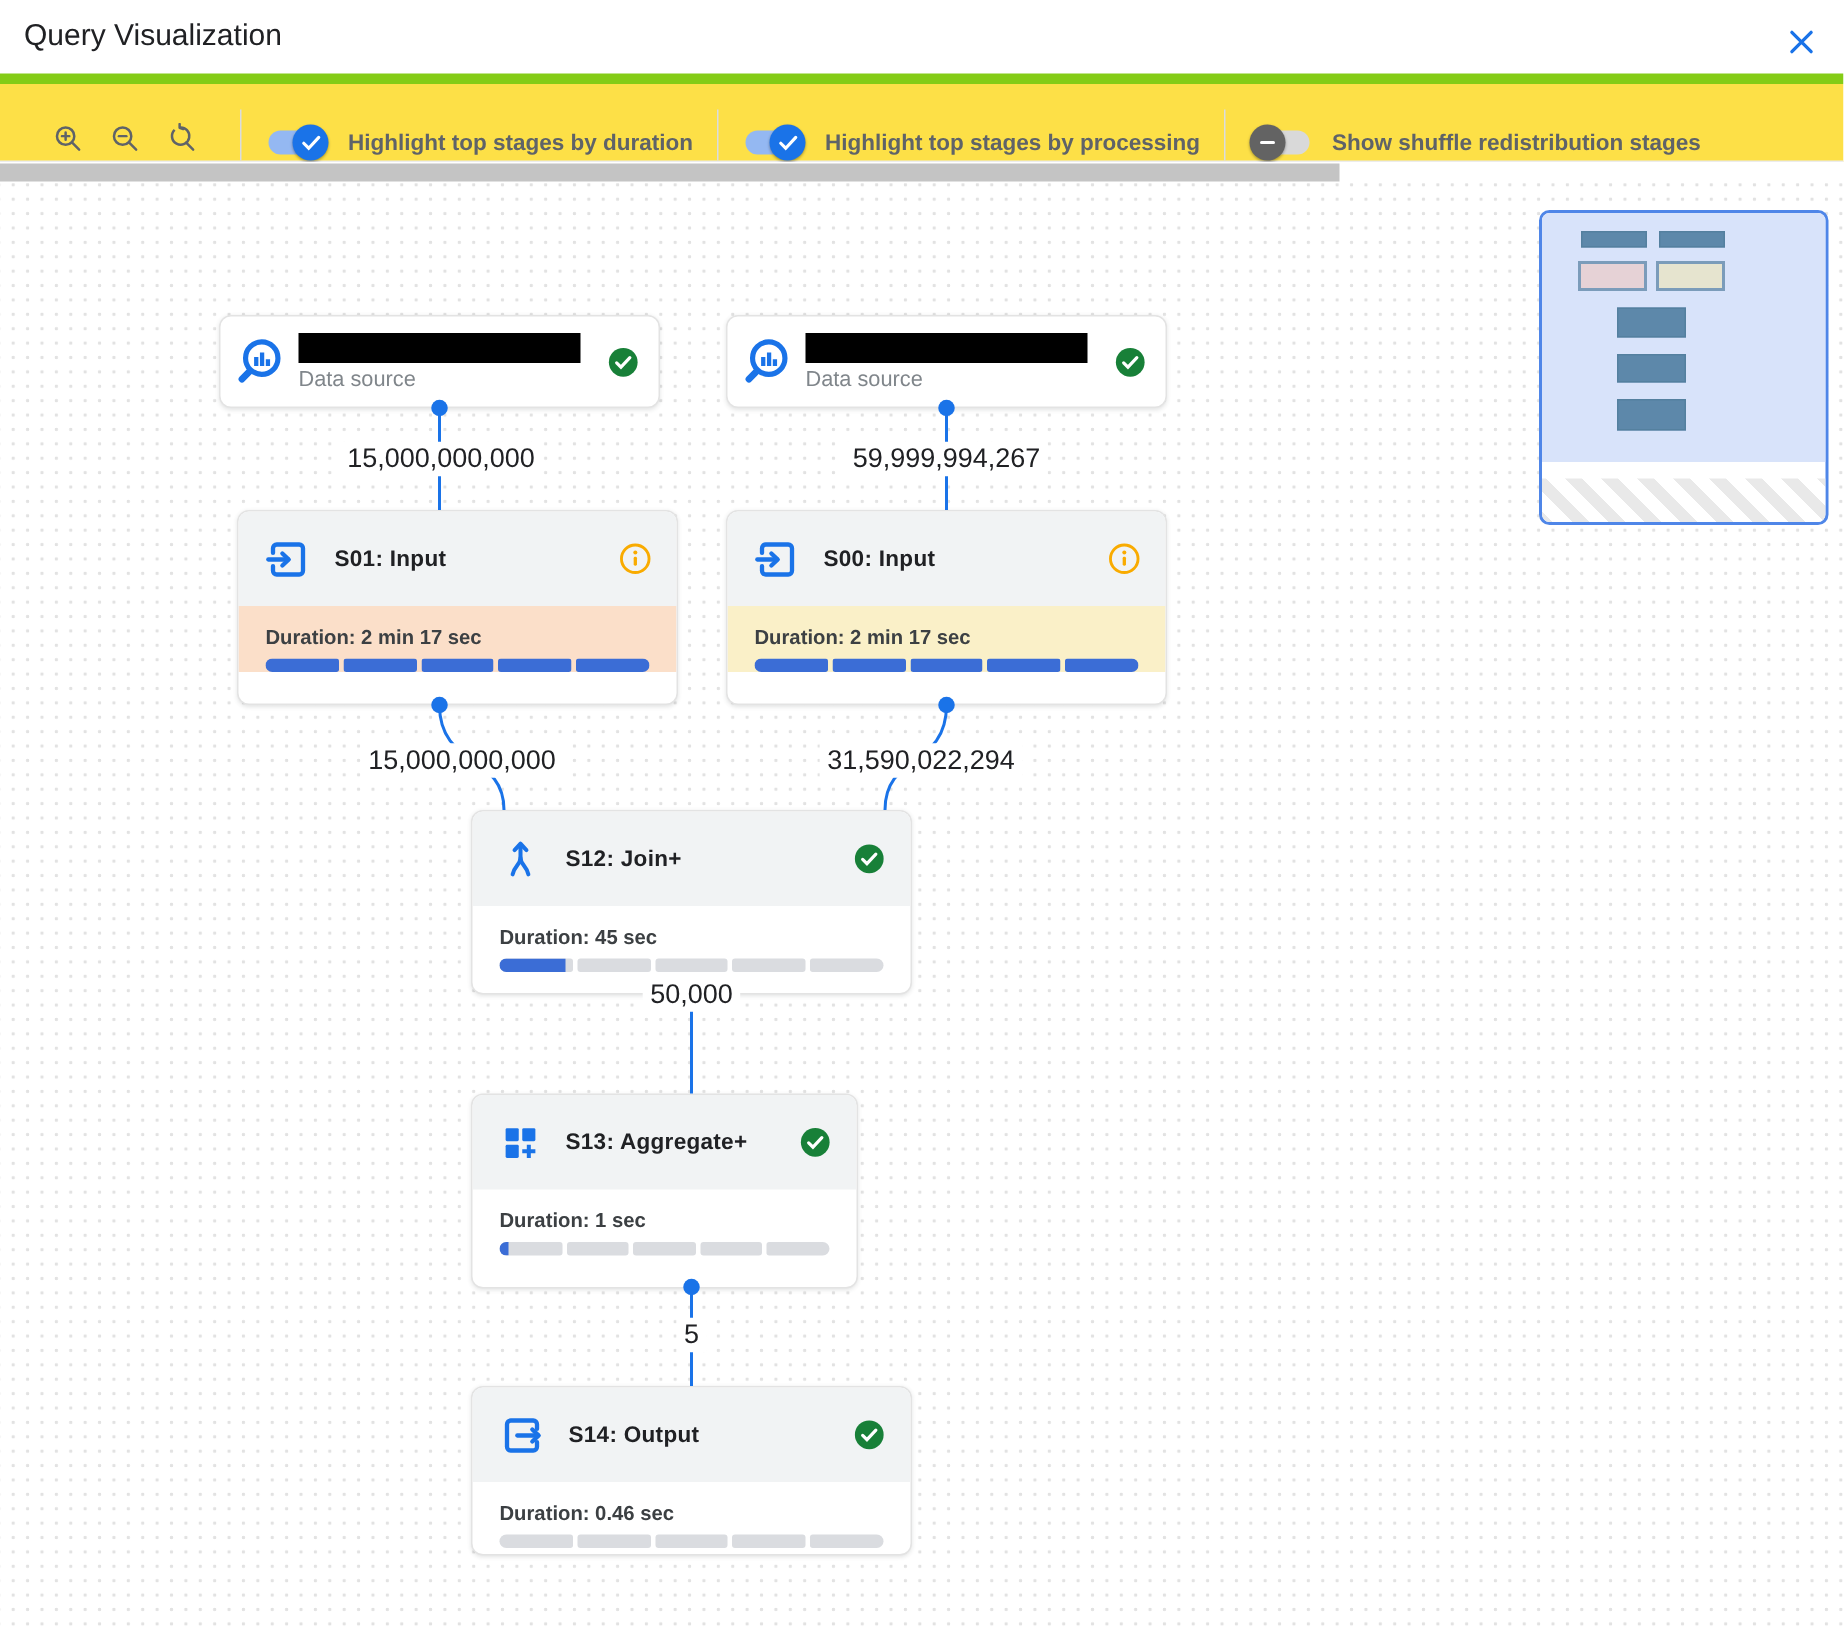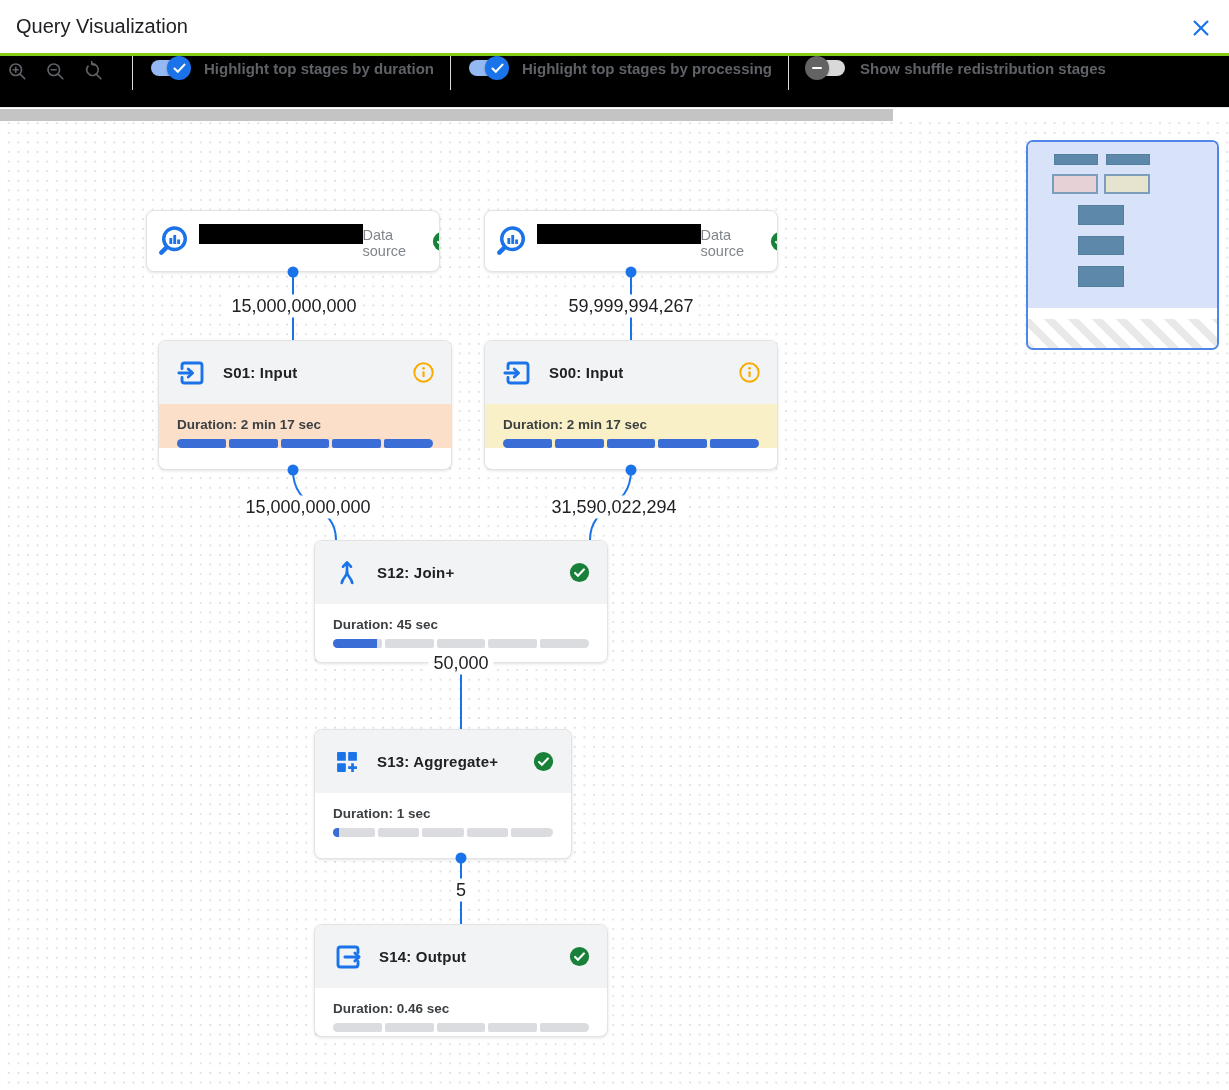--- a/index.html
+++ b/index.html
@@ -1,28 +1,28 @@
 <!DOCTYPE html>
 <html><head>
 <meta charset="utf-8">
 <style>
   * { box-sizing: border-box; margin: 0; padding: 0; }
   html,body { width:1229px; height:1090px; background:#fff; overflow:hidden;
     font-family:"Liberation Sans", sans-serif; }
 
   
   .hdr { position:relative; height:56px; display:flex; align-items:center;
-    padding:0 16px; border-bottom:3px solid #84cc16; background:#fff; }
+    padding:0 16px; border-bottom:7px solid #84cc16; background:#fff; }
   .hdr-title { font-size:20px; color:#202124; }
   .close-btn { position:absolute; right:16px; top:16px; width:24px; height:24px;
     cursor:pointer; display:flex; align-items:center; justify-content:center; }
 
   
-  .tbar { height:52px; display:flex; align-items:flex-start; padding:0 2px;
-    background:#000000; border-bottom:1px solid #ececec; }
+  .tbar { height:52px; display:flex; align-items:flex-end; padding:0 30px;
+    background:#fde047; border-bottom:1px solid #ececec; }
   .zbtn { width:30px; height:30px; display:flex; align-items:center; justify-content:center;
     margin-right:8px; cursor:pointer; }
   .vdiv { width:1px; height:34px; background:#dadce0; margin:0 16px; }
   .tgroup { display:flex; align-items:center; gap:13px; }
   .tlabel { font-size:15px; font-weight:600; color:#5f6368; white-space:nowrap; }
 
   .toggle { position:relative; width:42px; height:24px; display:inline-block; cursor:pointer; flex:none; }
   .toggle .track { position:absolute; left:2px; top:4px; width:38px; height:16px;
     border-radius:8px; background:#d9d9d9; }
   .toggle[data-state="on"] .track { background:#94b8f2; }
@@ -39,21 +39,21 @@
   
   .canvas { position:relative; width:1229px; height:968px; background:#fff;
     background-image: radial-gradient(circle, #e2e2e2 1.15px, transparent 1.3px);
     background-size: 9.6px 9.6px; background-position:4px 6px; }
   .edges { position:absolute; left:0; top:0; pointer-events:none; z-index:3; }
 
   
   .card { position:absolute; background:#fff; border:1px solid #e3e3e3; border-radius:8px;
     box-shadow:0 1px 3px rgba(60,64,67,.15); z-index:2; overflow:hidden; cursor:pointer; }
   .src-card { display:flex; align-items:center; padding:0 12px 0 8px; }
-  .src-mid { margin-left:8px; display:flex; flex-direction:row; }
+  .src-mid { margin-left:8px; display:flex; flex-direction:column; }
   .redacted { width:188px; height:20px; background:#000; }
   .src-label { font-size:14.5px; color:#80868b; margin-top:3px; }
   .src-check { margin-left:auto; display:flex; }
 
   .stage-head { height:63px; background:#f1f3f4; display:flex; align-items:center;
     padding:0 16px 0 18px; }
   .stage-title { font-size:15px; font-weight:700; color:#202124; margin-left:16px; letter-spacing:.2px; }
   .stage-status { margin-left:auto; display:flex; }
   .stage-body { padding:13px 18px 0 18px; }
   .duration { font-size:13.5px; font-weight:700; color:#3c4043; }

